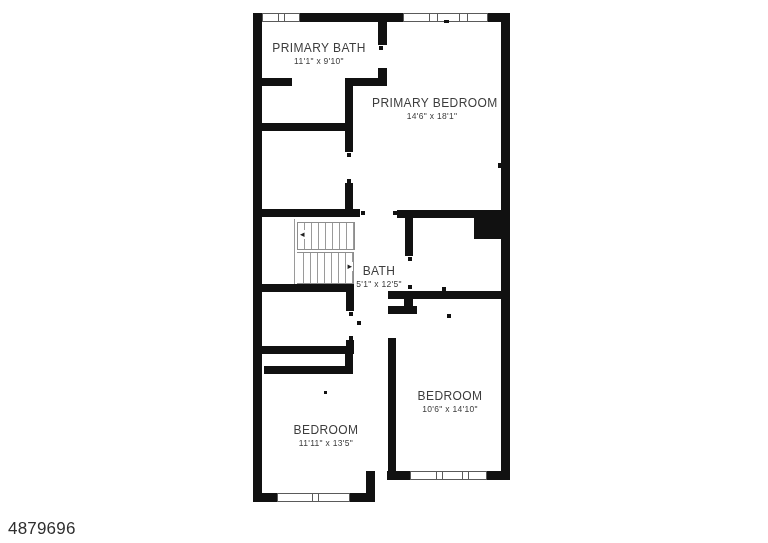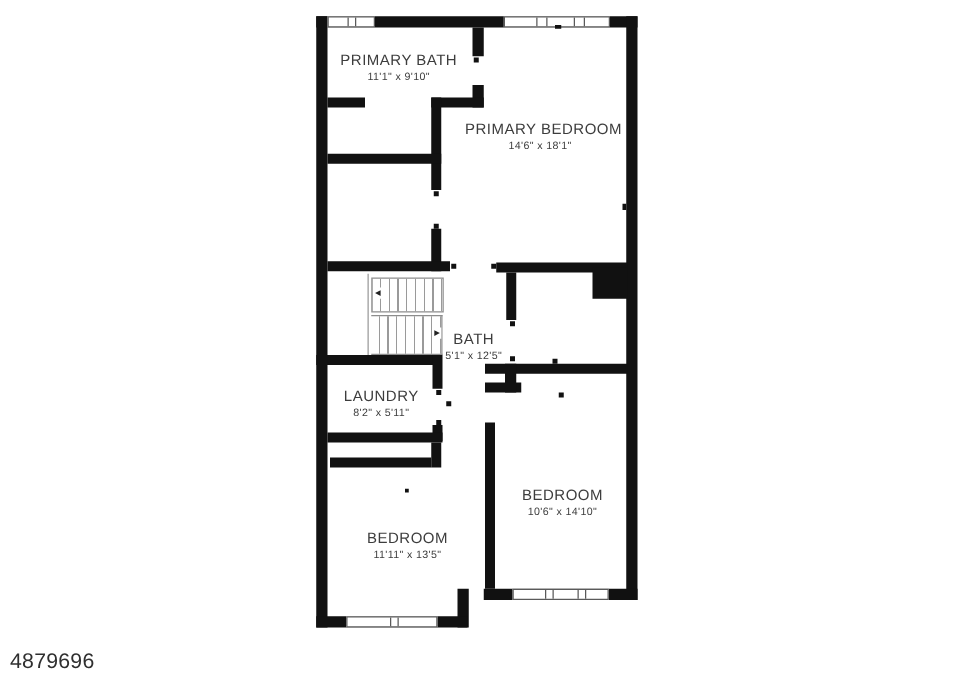--- a/index.html
+++ b/index.html
@@ -105,24 +105,20 @@
     <div class="rdims">11'1" x 9'10"</div>
   </div>
   <div class="room-label" style="left:372px;top:97px;width:120px;">
     <div class="rname">PRIMARY BEDROOM</div>
     <div class="rdims">14'6" x 18'1"</div>
   </div>
   <div class="room-label" style="left:319px;top:265px;width:120px;">
     <div class="rname">BATH</div>
     <div class="rdims">5'1" x 12'5"</div>
   </div>
-  <div class="room-label" style="left:245px;top:311px;width:120px;">
-    <div class="rname">LAUNDRY</div>
-    <div class="rdims">8'2" x 5'11"</div>
-  </div>
   <div class="room-label" style="left:390px;top:390px;width:120px;">
     <div class="rname">BEDROOM</div>
     <div class="rdims">10'6" x 14'10"</div>
   </div>
   <div class="room-label" style="left:266px;top:424px;width:120px;">
     <div class="rname">BEDROOM</div>
     <div class="rdims">11'11" x 13'5"</div>
   </div>
 
   <div id="plan-id">4879696</div>

